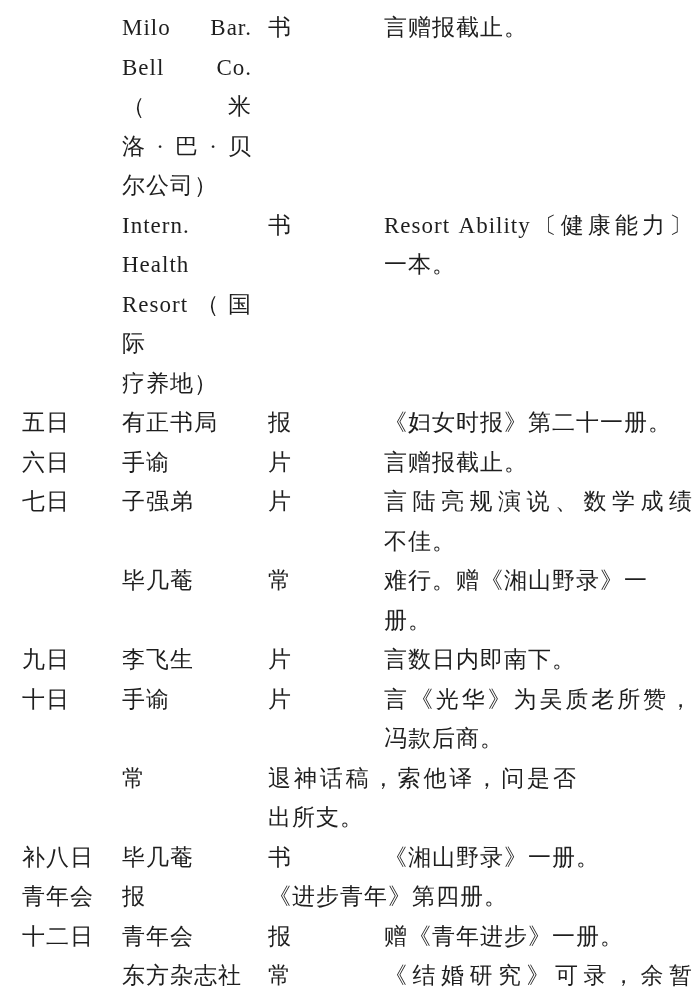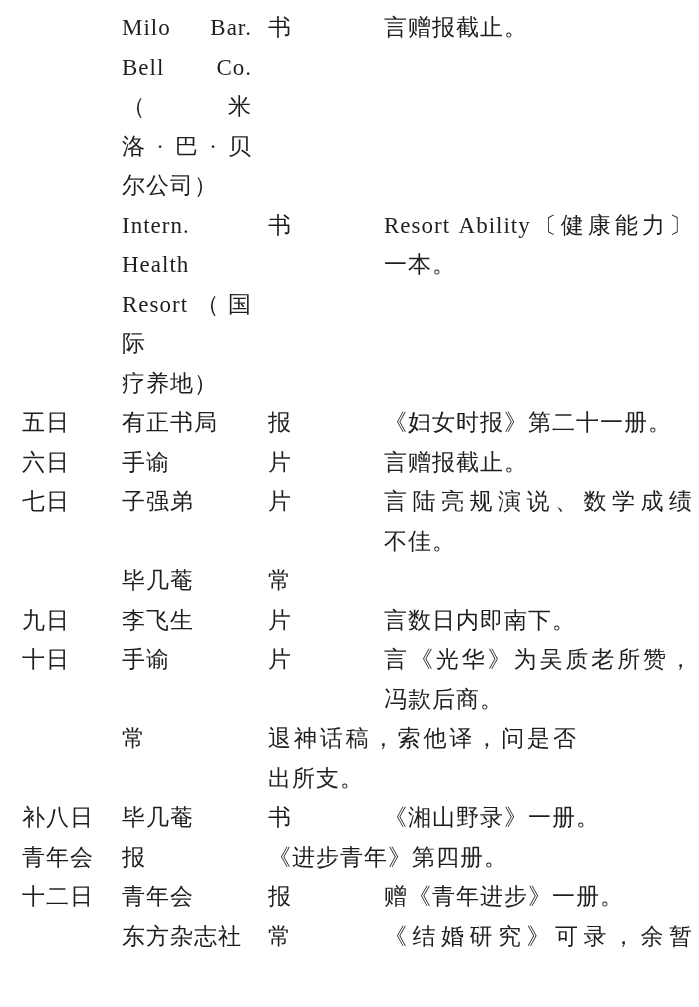--- a/index.html
+++ b/index.html
@@ -105,20 +105,21 @@
         </div>
   </div>
 
   <div class="row">
     <div class="cell date"></div>
     <div class="cell sender">
           <div class="line">毕几菴</div>
         </div>
     <div class="cell kind">常</div>
     <div class="cell content">
+          <div class="line">难行。赠《湘山野录》一册。</div>
         </div>
   </div>
 
   <div class="row">
     <div class="cell date">九日</div>
     <div class="cell sender">
           <div class="line">李飞生</div>
         </div>
     <div class="cell kind">片</div>
     <div class="cell content">

